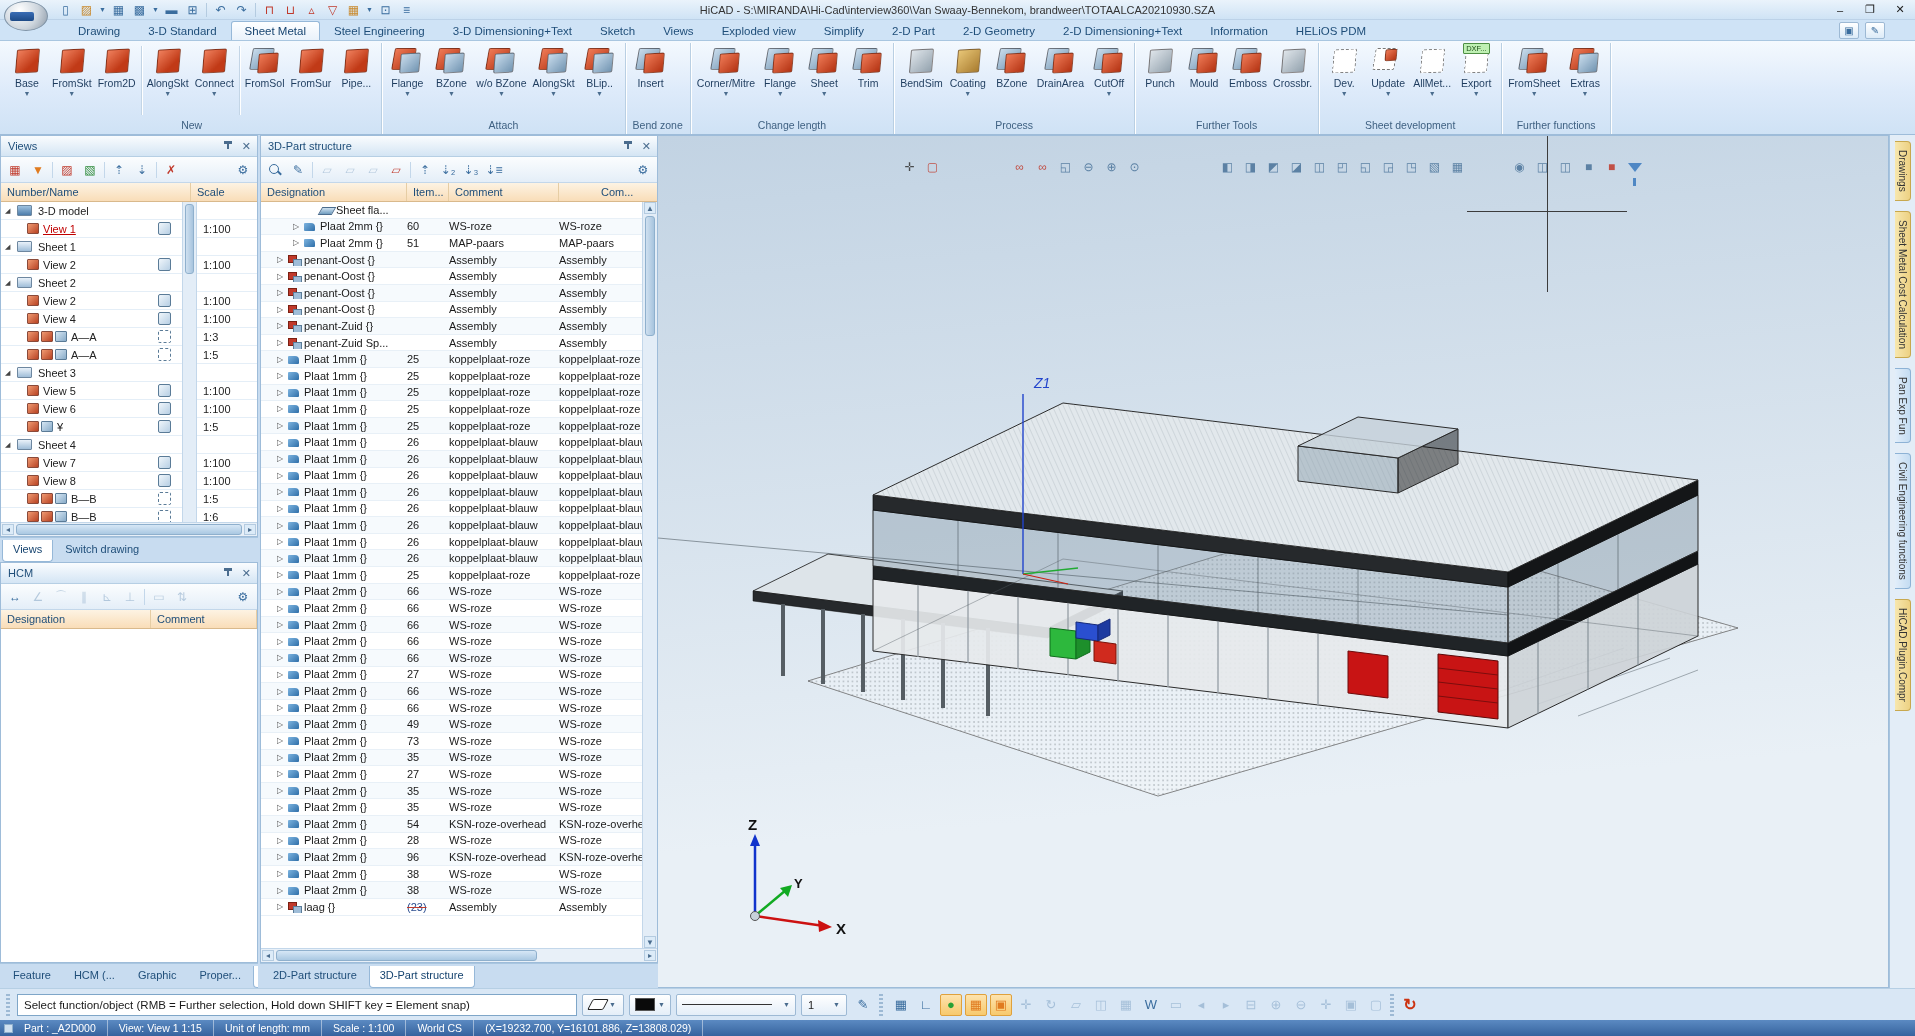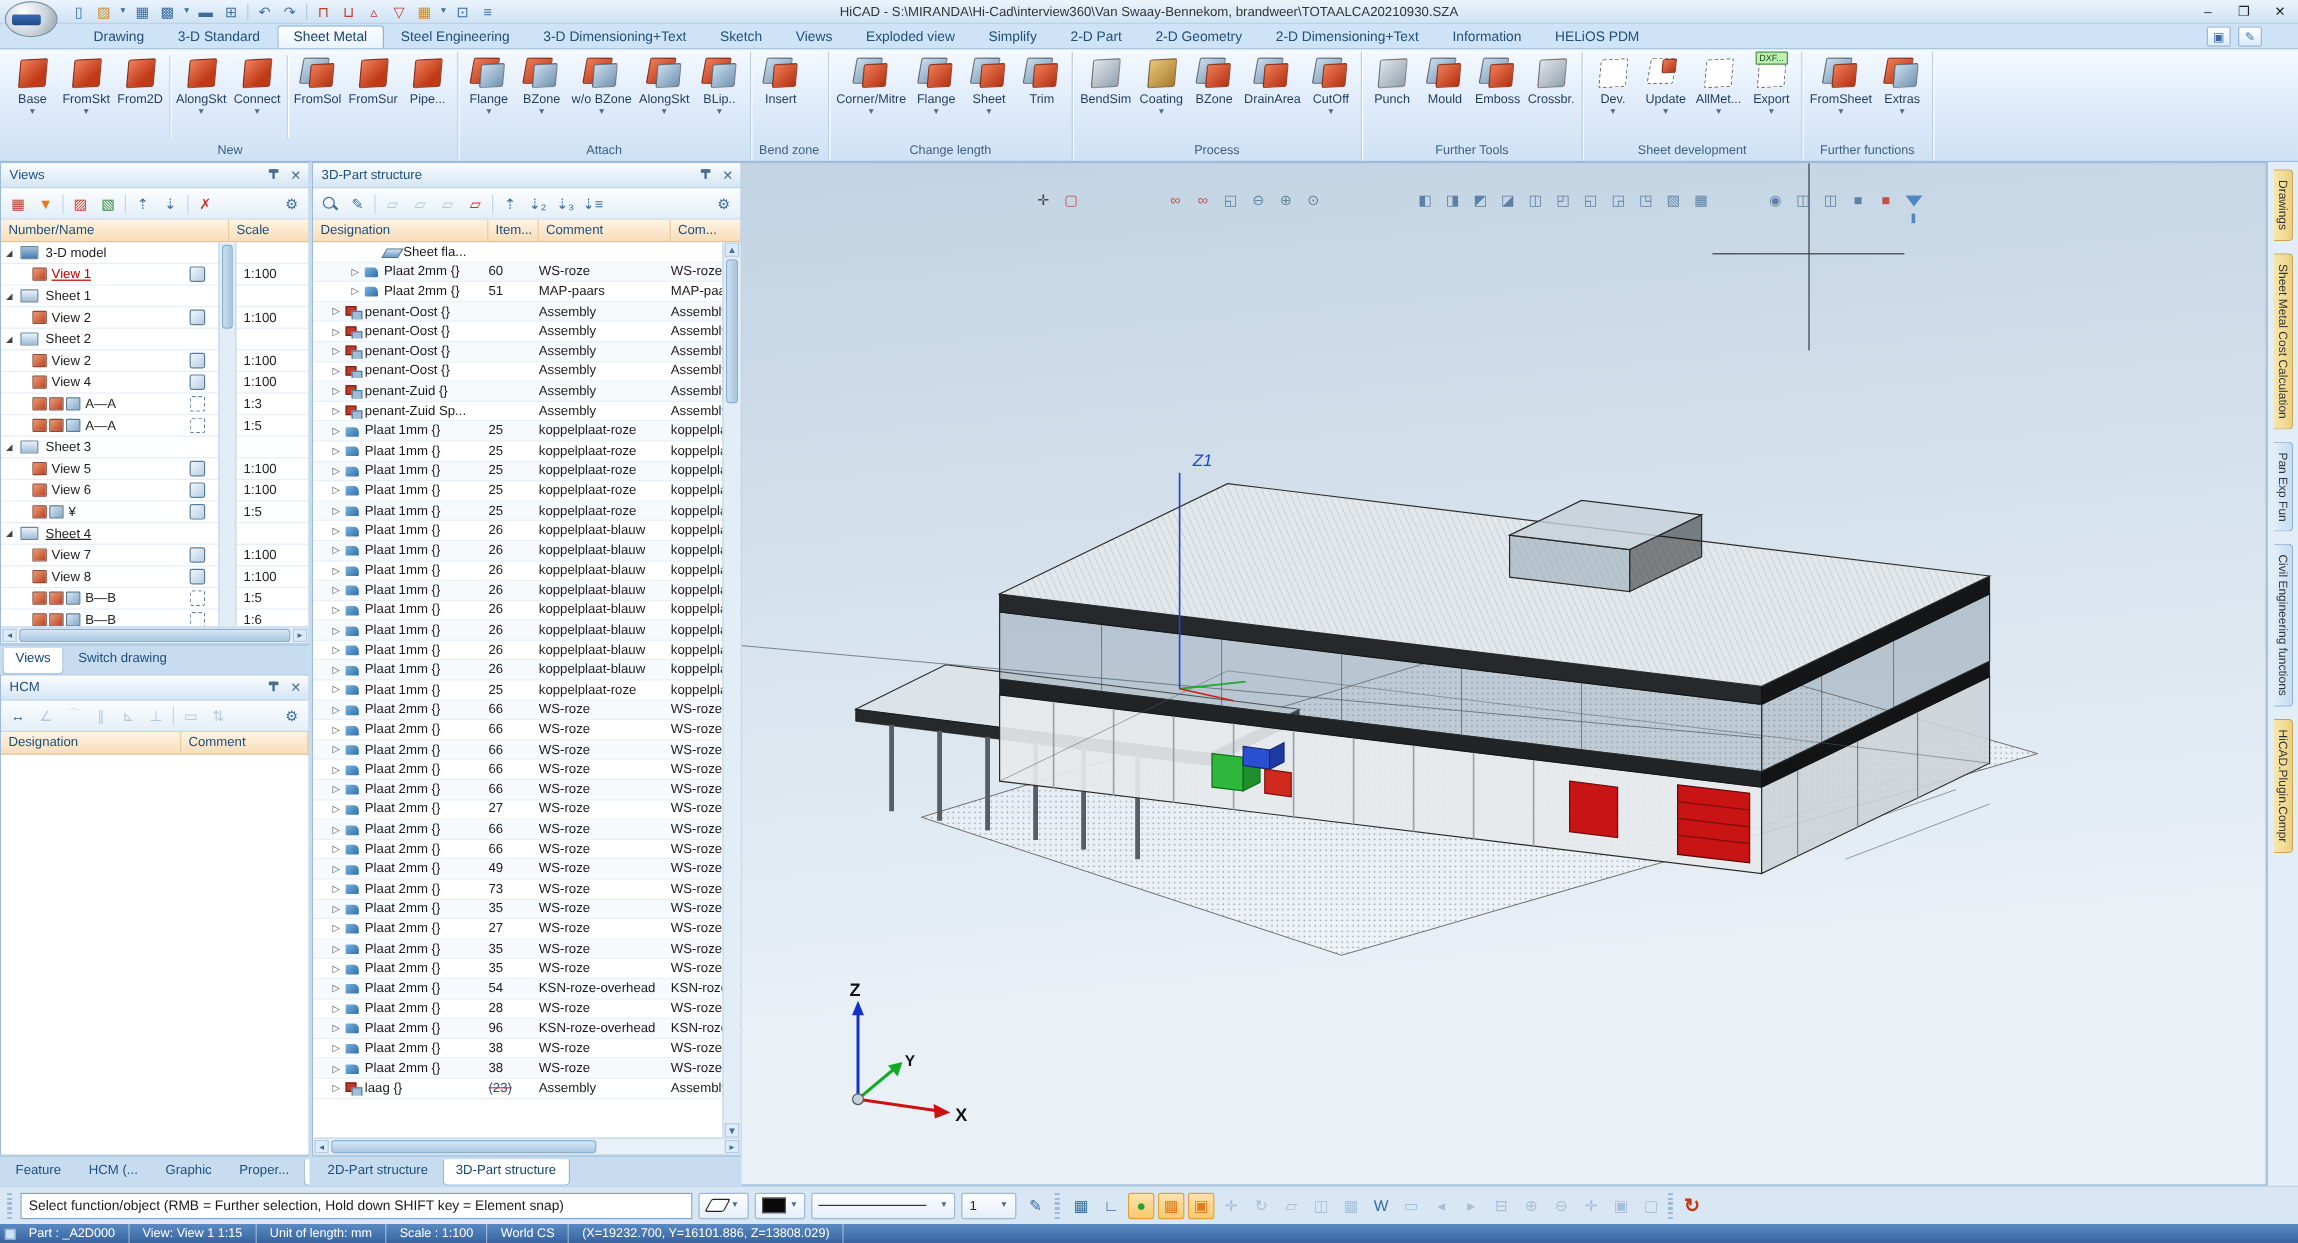--- a/index.html
+++ b/index.html
@@ -94,40 +94,40 @@
   .hscroll .thumb { position:absolute; top:1px; left:14px; right:40px; height:11px; background:linear-gradient(#d6e7f6,#aac8e2); border:1px solid #8fb0cd; border-radius:3px; }
   .docktabs { height:25px; background:#c8dcf0; display:flex; align-items:stretch; padding:2px 2px 0 2px; gap:1px; border-top:1px solid #a9c6e0; }
   .dtab { padding:3px 10px; font-size:11px; color:#1f4e79; border:1px solid transparent; border-top:none; border-radius:0 0 4px 4px; white-space:nowrap; }
   .dtab.active { background:#fff; border-color:#96b8d8; color:#15436f; }
   #hcm-panel { flex:1; }
   #hcm-body { flex:1; background:#fff; }
   #hcm-head span:first-child { width:150px; }
   #hcm-head span:last-child { flex:1; }
 
   
-  #middock { width:360px; display:flex; flex-direction:column; background:#dbe9f7; border-left:2px solid #c8dcf0; }
+  #middock { width:400px; display:flex; flex-direction:column; background:#dbe9f7; border-left:2px solid #c8dcf0; }
   #part-panel { flex:1; }
   #part-rows { position:relative; background:#fff; flex:1; overflow:hidden; }
   .prow { height:16.6px; display:flex; align-items:center; border-bottom:1px solid #e8f0f7; font-size:11px; }
   .prow:nth-child(even){ background:#f6fafd; }
   .prow .c1 { width:146px; display:flex; align-items:center; overflow:hidden; white-space:nowrap; flex:none; }
   .prow .c2 { width:42px; flex:none; overflow:hidden; }
   .prow .c3 { width:110px; flex:none; overflow:hidden; white-space:nowrap; }
   .prow .c4 { flex:1; overflow:hidden; white-space:nowrap; }
   .prow .exp { width:10px; font-size:8px; color:#555; flex:none; }
   .pic { width:14px; height:11px; flex:none; margin-right:3px; position:relative; }
   .pic.flange:before { content:""; position:absolute; left:1px; top:2px; width:11px; height:8px; background:linear-gradient(135deg,#7db4e0,#2e6ea8); border-radius:1px 4px 1px 1px; }
   .pic.asm:before { content:""; position:absolute; left:1px; top:1px; width:7px; height:6px; background:#c0392b; border:1px solid #7a2012; }
   .pic.asm:after { content:""; position:absolute; left:6px; top:5px; width:7px; height:6px; background:#9fbdd8; border:1px solid #5a7b97; }
   .pic.sheet:before { content:""; position:absolute; left:1px; top:3px; width:12px; height:6px; background:linear-gradient(#cfe2f1,#6f9cbf); transform:skewX(-30deg); border:1px solid #4a6c8e; }
   .struck { text-decoration:line-through; text-decoration-color:#c0392b; color:#2a4d8f; }
   #part-head span:nth-child(1){ width:146px; }
   #part-head span:nth-child(2){ width:42px; }
   #part-head span:nth-child(3){ width:110px; }
-  #part-head span:nth-child(4){ flex:1; border-right:none; }
+  #part-head span:nth-child(4){ flex:1; border-right:none;margin-left:36px; }
   .pscrollv { position:absolute; top:0; right:0; width:15px; bottom:0; background:#e3edf7; border-left:1px solid #c3d7ea; }
   .pscrollv .thumb { position:absolute; top:14px; left:2px; right:2px; height:120px; background:linear-gradient(90deg,#cfe0f0,#a7c4de); border:1px solid #8fb0cd; border-radius:3px; }
   .pscrollv .sarrow { position:absolute; left:1px; right:1px; height:12px; font-size:8px; color:#4a6c8e; text-align:center; line-height:12px; border:1px solid #b4cbe0; background:#dcebf8; }
 
   
   #viewport { flex:1; position:relative; background:linear-gradient(175deg,#c2d3e3,#e9f0f6 75%); border:1px solid #9ebcd9; border-left:none; overflow:hidden; }
   .vp-icons { position:absolute; top:22px; display:flex; gap:4px; align-items:center; }
   .vp-ic { width:19px; height:18px; display:flex; align-items:center; justify-content:center; font-size:12px; color:#4a7399; opacity:.85; }
   .vp-ic.red { color:#c0392b; }
   .vp-ic.dark { color:#333; }
@@ -619,21 +619,21 @@
             <span class="exp" style="width: 22px;"></span>
             <span class="viid"></span>
             <span class="viid blue"></span>
             <span class="vname">¥</span>
             <span class="cube"></span>
             <span class="vscale">1:5</span>
           </div>
           <div class="vrow">
             <span class="exp" style="font-size: 7px;">◢</span>
             <span class="gicon "></span>
-            <span class="vname" style="font-weight: normal; text-decoration: underline;">Sheet 4</span>
+            <span class="vname" style="font-weight: normal;">Sheet 4</span>
           </div>
           <div class="vrow">
             <span class="exp" style="width: 22px;"></span>
             <span class="viid"></span>
             <span class="vname">View 7</span>
             <span class="cube"></span>
             <span class="vscale">1:100</span>
           </div>
           <div class="vrow">
             <span class="exp" style="width: 22px;"></span>

